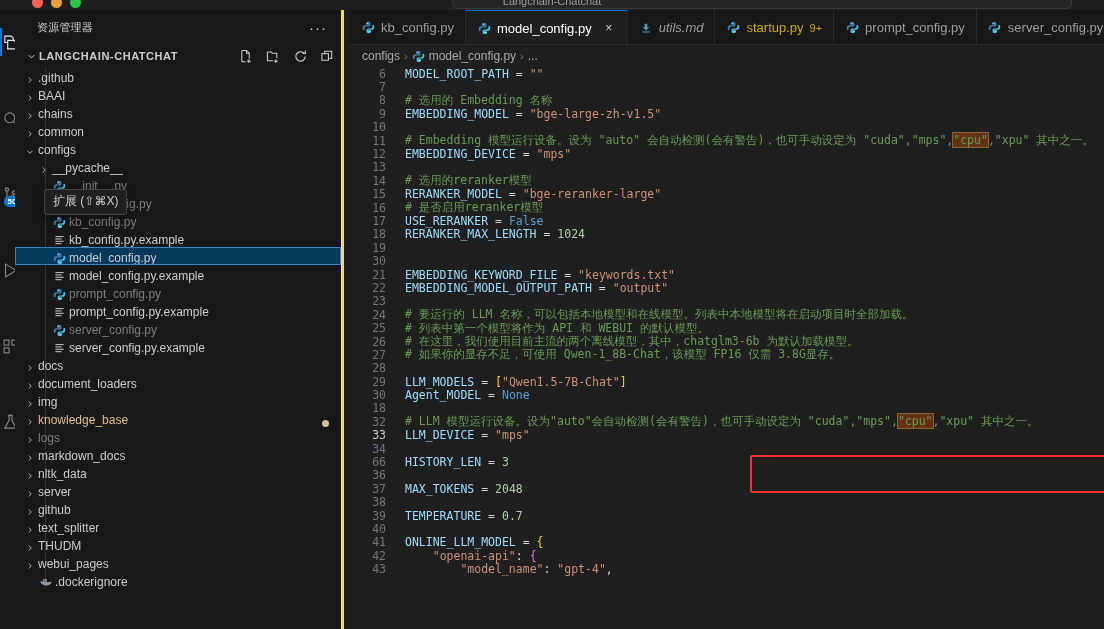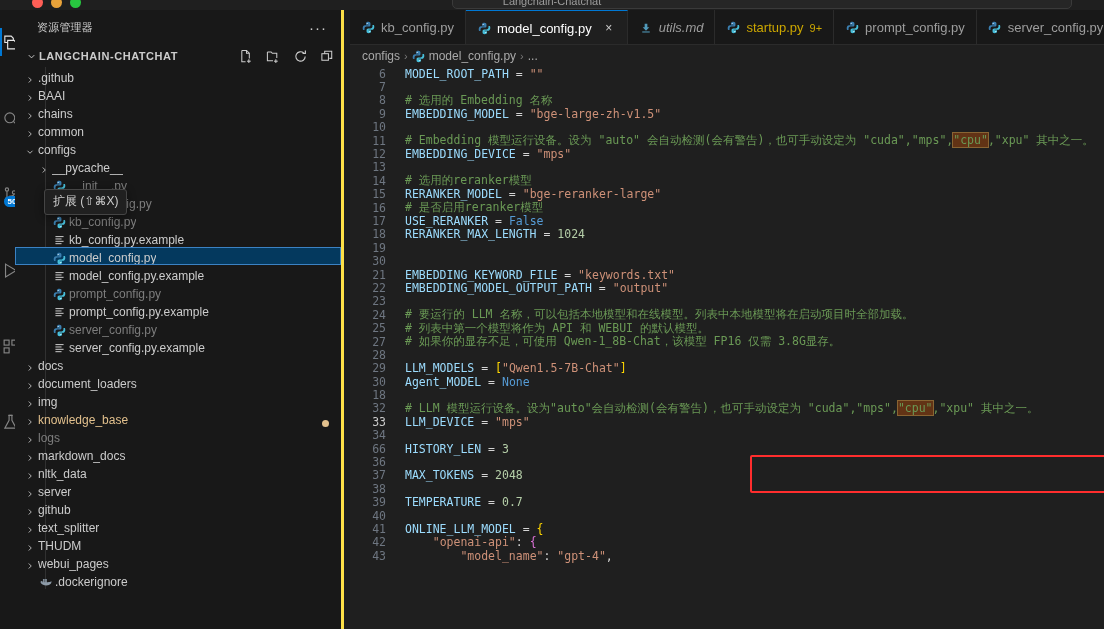--- a/index.html
+++ b/index.html
@@ -687,20 +687,21 @@
       <div class="cl"><span class="ln">16</span><span class="src"><span class="c-com"># 是否启用reranker模型</span></span></div>
       <div class="cl"><span class="ln">17</span><span class="src"><span class="c-var">USE_RERANKER</span><span class="c-op"> = </span><span class="c-kw">False</span></span></div>
       <div class="cl"><span class="ln">18</span><span class="src"><span class="c-var">RERANKER_MAX_LENGTH</span><span class="c-op"> = </span><span class="c-num">1024</span></span></div>
       <div class="cl"><span class="ln">19</span><span class="src"></span></div>
       <div class="cl"><span class="ln">30</span></div>
       <div class="cl"><span class="ln">21</span><span class="src"><span class="c-var">EMBEDDING_KEYWORD_FILE</span><span class="c-op"> = </span><span class="c-str">"keywords.txt"</span></span></div>
       <div class="cl"><span class="ln">22</span><span class="src"><span class="c-var">EMBEDDING_MODEL_OUTPUT_PATH</span><span class="c-op"> = </span><span class="c-str">"output"</span></span></div>
       <div class="cl"><span class="ln">23</span><span class="src"></span></div>
       <div class="cl"><span class="ln">24</span><span class="src"><span class="c-com"># 要运行的 LLM 名称，可以包括本地模型和在线模型。列表中本地模型将在启动项目时全部加载。</span></span></div>
       <div class="cl"><span class="ln">25</span><span class="src"><span class="c-com"># 列表中第一个模型将作为 API 和 WEBUI 的默认模型。</span></span></div>
+      <div class="cl"><span class="ln">26</span><span class="src"><span class="c-com"># 在这里，我们使用目前主流的两个离线模型，其中，chatglm3-6b 为默认加载模型。</span></span></div>
       <div class="cl"><span class="ln">27</span><span class="src"><span class="c-com"># 如果你的显存不足，可使用 Qwen-1_8B-Chat，该模型 FP16 仅需 3.8G显存。</span></span></div>
       <div class="cl"><span class="ln">28</span><span class="src"></span></div>
       <div class="cl"><span class="ln">29</span><span class="src"><span class="c-var">LLM_MODELS</span><span class="c-op"> = </span><span class="c-brk">[</span><span class="c-str">"Qwen1.5-7B-Chat"</span><span class="c-brk">]</span></span></div>
       <div class="cl"><span class="ln">30</span><span class="src"><span class="c-var">Agent_MODEL</span><span class="c-op"> = </span><span class="c-kw">None</span></span></div>
       <div class="cl"><span class="ln">18</span><span class="src"></span></div>
       <div class="cl"><span class="ln">32</span><span class="src"><span class="c-com"># LLM 模型运行设备。设为"auto"会自动检测(会有警告)，也可手动设定为 "cuda","mps",</span><span class="c-com hl-find">"cpu"</span><span class="c-com">,"xpu" 其中之一。</span></span></div>
       <div class="cl cur"><span class="ln">33</span><span class="src"><span class="c-var">LLM_DEVICE</span><span class="c-op"> = </span><span class="c-str">"mps"</span></span></div>
       <div class="cl"><span class="ln">34</span><span class="src"></span></div>
       <div class="cl"><span class="ln">66</span><span class="src"><span class="c-var">HISTORY_LEN</span><span class="c-op"> = </span><span class="c-num">3</span></span></div>
       <div class="cl"><span class="ln">36</span><span class="src"></span></div>

